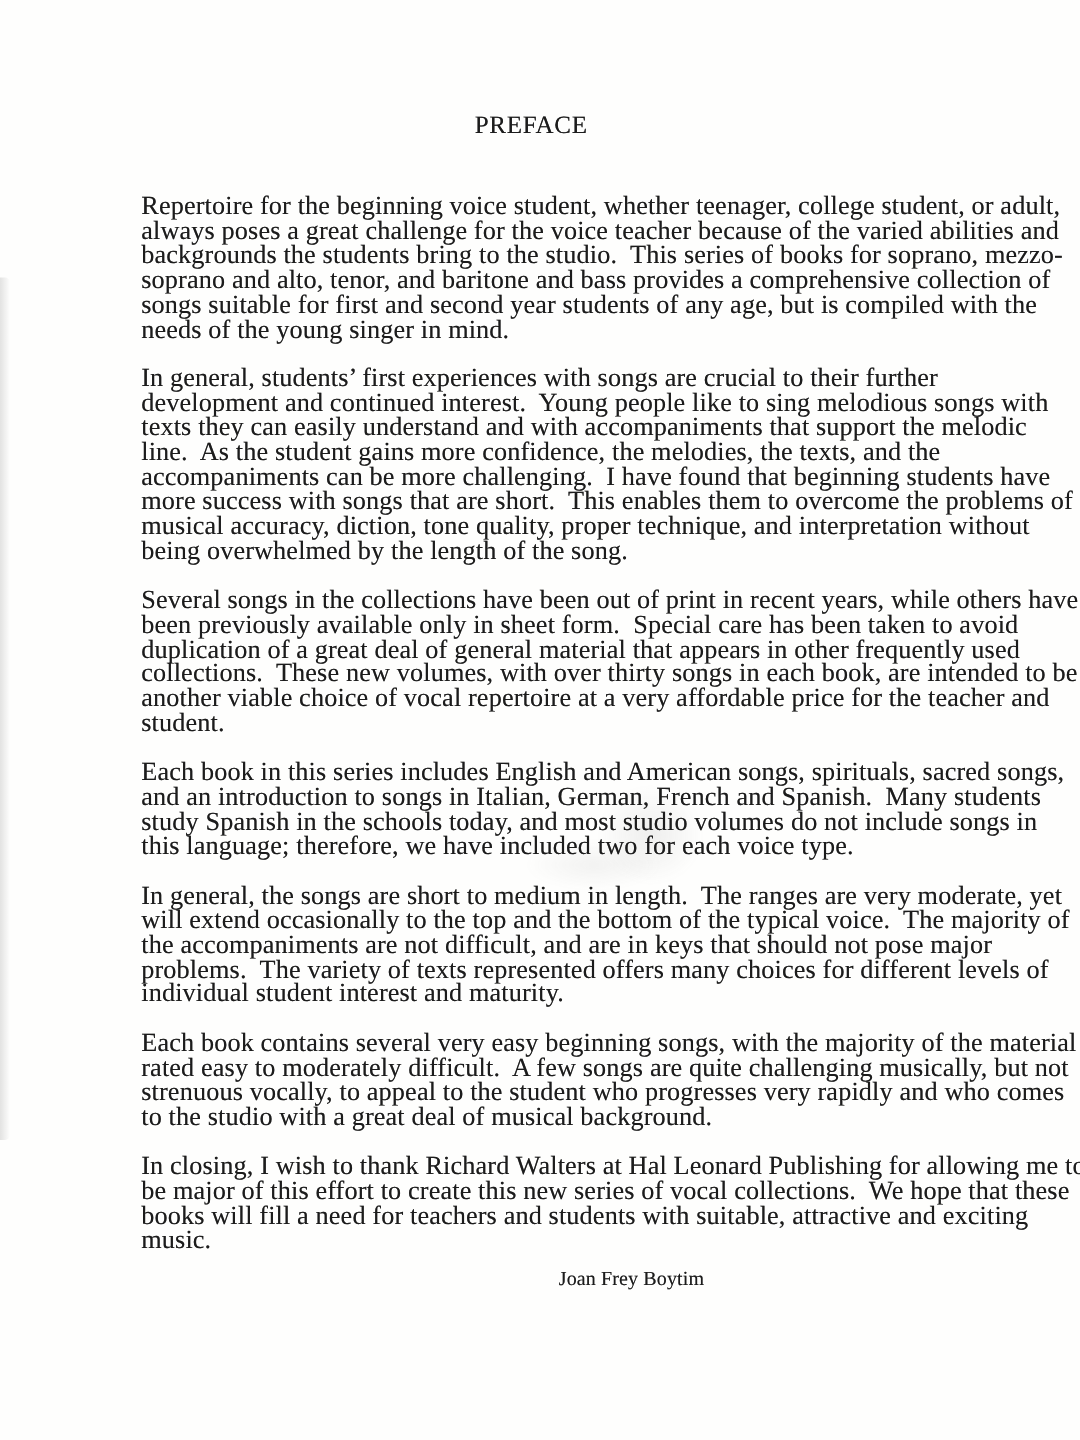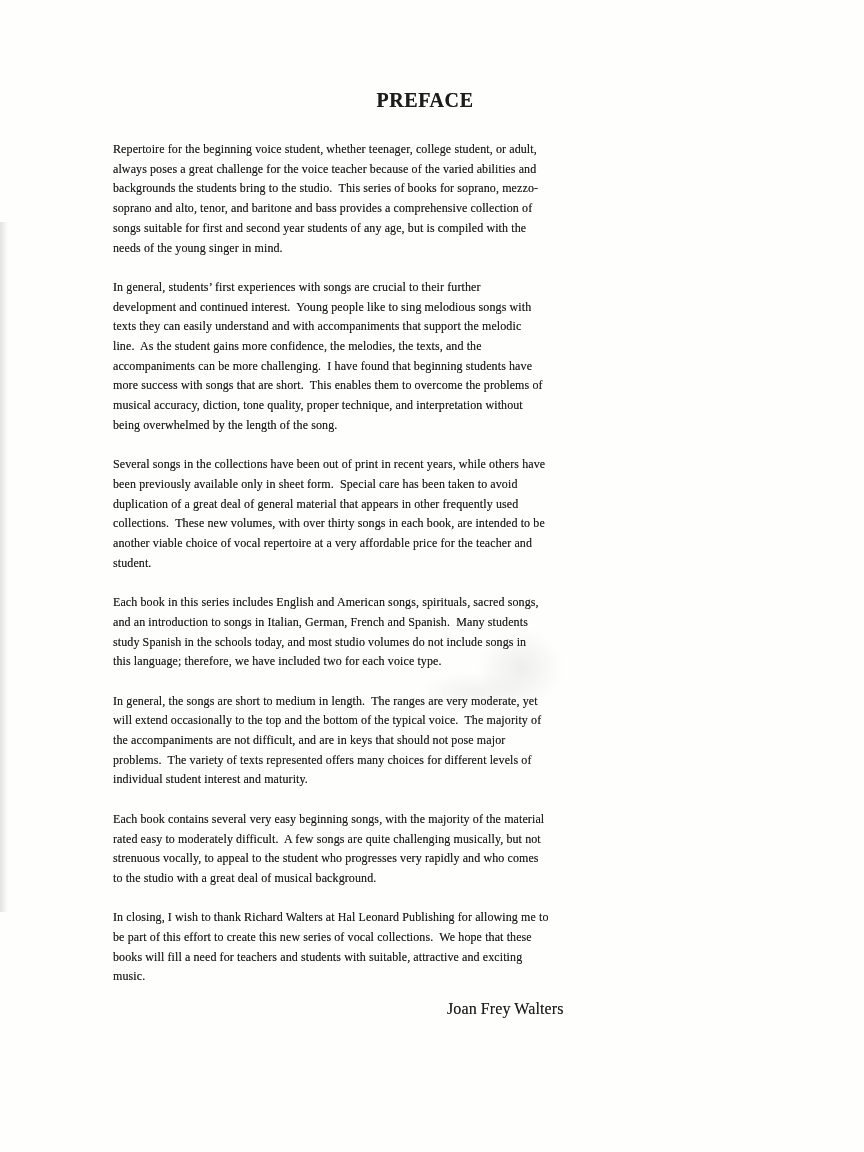--- a/index.html
+++ b/index.html
@@ -14,31 +14,31 @@
     color: #1c1c1c;
   }
   .content {
     position: absolute;
     left: 113px;
     top: 0;
     width: 710px;
   }
   .title {
     width: 624px;
-    margin: 85px 0 25px 0;
+    margin: 85px 0 40px 0;
     font-size: 20px;
     line-height: 30px;
-    font-weight: bold;
+    font-weight: normal;
     letter-spacing: 0.6px;
     text-align: center;
     text-shadow: 0 0 0.4px rgba(0,0,0,0.6);
   }
   .para {
     margin: 0 0 19.7px 0;
-    font-size: 12px;
+    font-size: 21px;
     line-height: 19.7px;
     white-space: pre;
     letter-spacing: 0.1px;
     text-shadow: 0 0 0.4px rgba(0,0,0,0.5);
   }
   .signature {
     margin-top: -8px;
     padding-left: 334px;
     font-size: 16px;
     line-height: 19.7px;
@@ -112,19 +112,19 @@
         <p class="para">In general, the songs are short to medium in length.  The ranges are very moderate, yet
 will extend occasionally to the top and the bottom of the typical voice.  The majority of
 the accompaniments are not difficult, and are in keys that should not pose major
 problems.  The variety of texts represented offers many choices for different levels of
 individual student interest and maturity.</p>
         <p class="para">Each book contains several very easy beginning songs, with the majority of the material
 rated easy to moderately difficult.  A few songs are quite challenging musically, but not
 strenuous vocally, to appeal to the student who progresses very rapidly and who comes
 to the studio with a great deal of musical background.</p>
         <p class="para">In closing, I wish to thank Richard Walters at Hal Leonard Publishing for allowing me to
-be part of this effort to create this new series of vocal collections.  We hope that these
+be major of this effort to create this new series of vocal collections.  We hope that these
 books will fill a need for teachers and students with suitable, attractive and exciting
 music.</p>
       </div>
-    <div class="signature">Joan Frey Walters</div>
+    <div class="signature">Joan Frey Boytim</div>
   </div>
 </div>
 
 </body></html>

